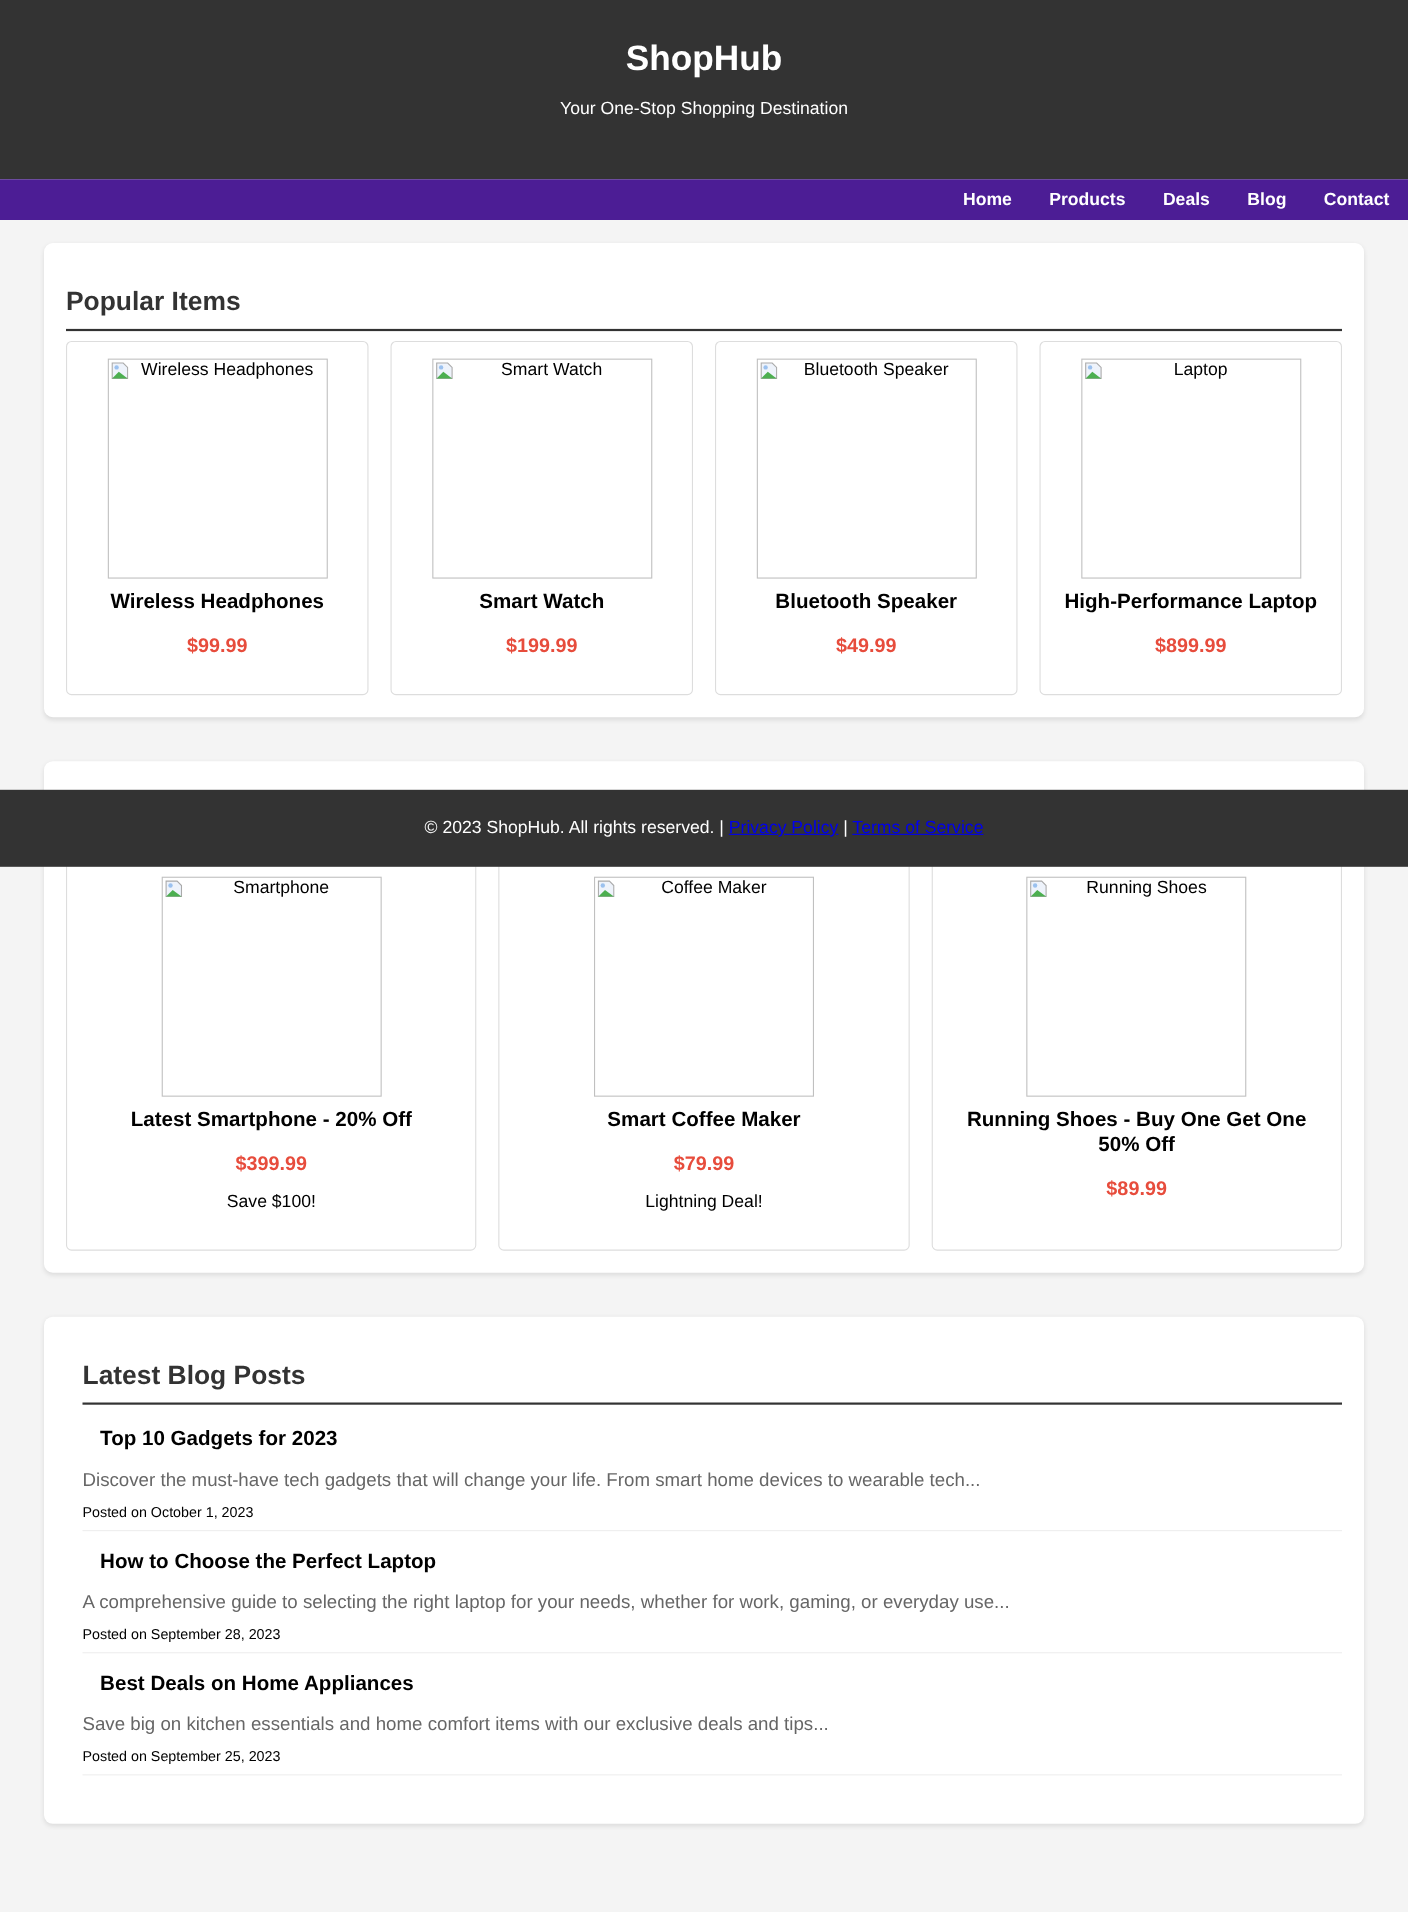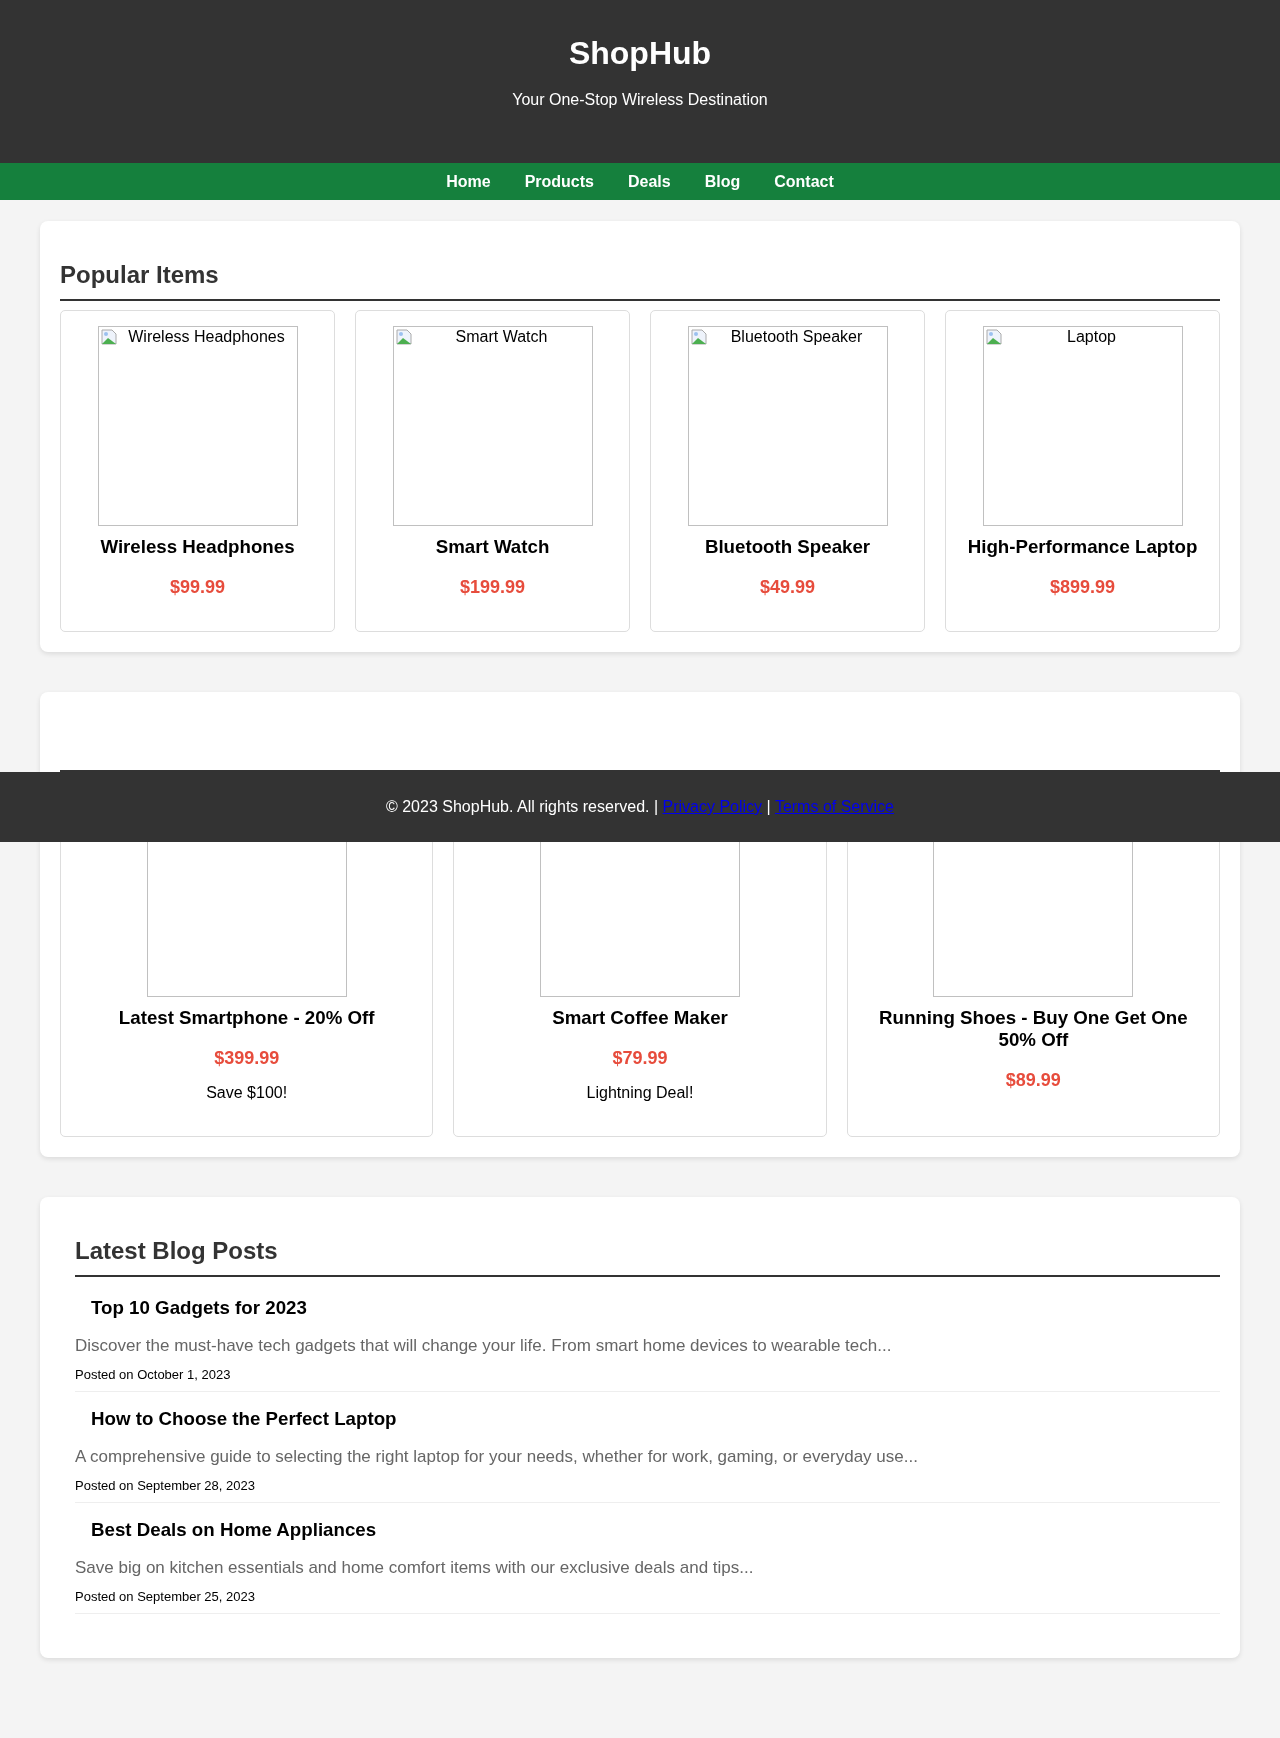--- a/index.html
+++ b/index.html
@@ -24,23 +24,23 @@
     font-size: 32px;
     line-height: 40px;
     font-weight: bold;
   }
   header.site-header p {
     margin: 17px 0 0 0;
     font-size: 16px;
     line-height: 20px;
   }
   nav.main-nav {
-    background: #15803d;
+    background: #4c1d95;
     height: 37px;
-    text-align: center;
+    text-align: right;
     font-size: 0;
   }
   nav.main-nav a {
     display: inline-block;
     color: #fff;
     text-decoration: none;
     font-weight: bold;
     font-size: 16px;
     line-height: 37px;
     margin: 0 17px;
@@ -123,37 +123,37 @@
     margin: 11px 0 10px 0;
   }
   .post .date {
     font-size: 13px;
     line-height: 16px;
     margin: 0 0 4px 0;
   }
   .blog-list .post:last-child { margin-bottom: 24px; }
   footer.site-footer {
     position: absolute;
-    left: 0; top: 772px;
+    left: 0; top: 718px;
     width: 1280px;
     height: 70px;
     background: #333;
     color: #fff;
     text-align: center;
     font-size: 16px;
     line-height: 70px;
   }
   footer.site-footer a { color: #0000ee; text-decoration: underline; }
 </style>
 </head>
 <body>
 
 <header class="site-header">
   <h1>ShopHub</h1>
-  <p>Your One-Stop Wireless Destination</p>
+  <p>Your One-Stop Shopping Destination</p>
 </header>
 
 <nav class="main-nav">
   <a href="#">Home</a>
   <a href="#">Products</a>
   <a href="#">Deals</a>
   <a href="#">Blog</a>
   <a href="#">Contact</a>
 </nav>
 

